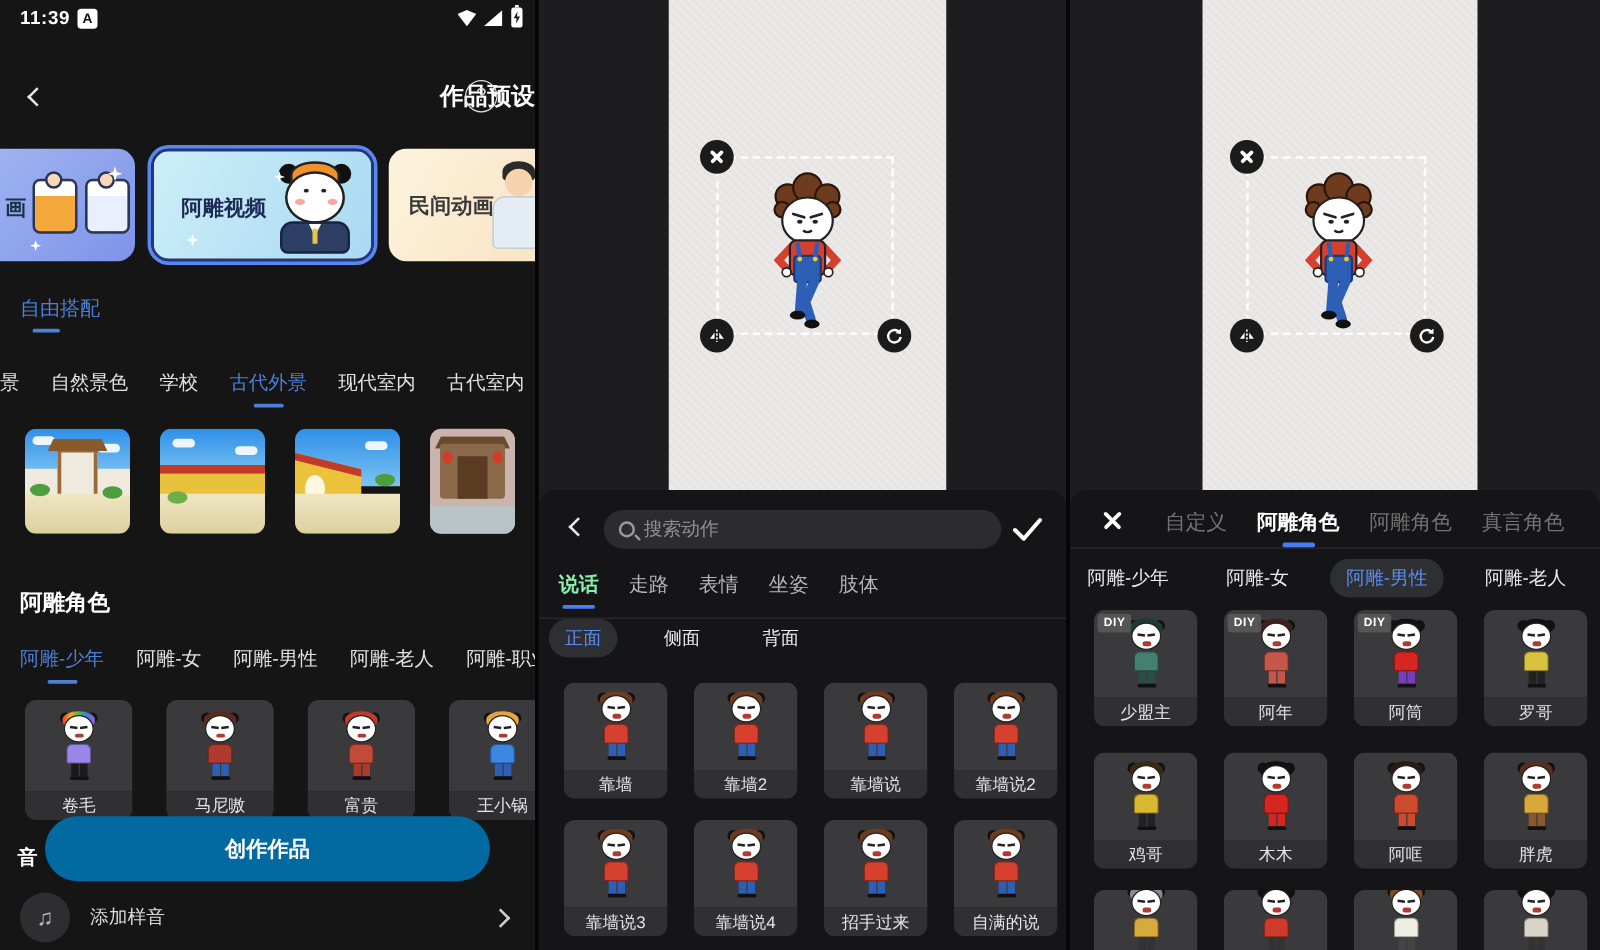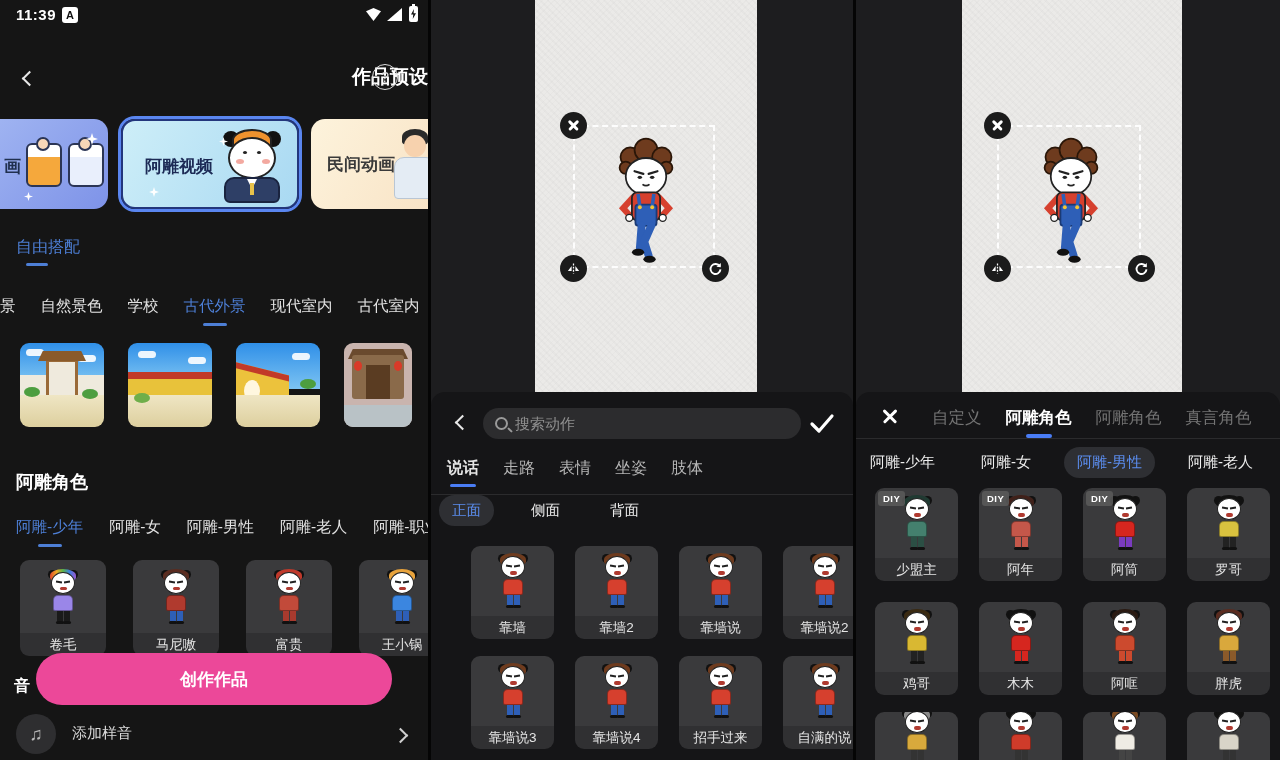--- a/index.html
+++ b/index.html
@@ -141,21 +141,21 @@
   .m-mouth { width:7px; height:3.5px; background:#b03a30; border-radius:2px; left:8px; top:14px; }
   .m-body { position:absolute; top:26px; left:8px; width:20px; height:16px; border-radius:5px 5px 2px 2px;
     border:1px solid rgba(0,0,0,.35); }
   .m-leg { position:absolute; top:42px; width:6px; height:10px; }
   .m-leg.l { left:12px; } .m-leg.r { left:19px; }
   .m-leg::after { content:""; position:absolute; left:-1px; bottom:-3px; width:8px; height:3px;
     background:#111; border-radius:2px; }
 
   
   .music-partial { position:absolute; left:14px; top:676px; color:#fff; font-size:16px; font-weight:bold; z-index:1; }
-  .create-btn { position:absolute; left:36px; top:653px; width:356px; height:52px; background:#ec4899;
+  .create-btn { position:absolute; left:36px; top:653px; width:356px; height:52px; background:#0369a1;
     border:none; border-radius:26px; color:#fff; font-size:17px; font-weight:bold; z-index:2;
     font-family:inherit; }
   .audio-row { position:absolute; left:0; top:712px; width:100%; height:44px; }
   .audio-ic { position:absolute; left:16px; top:2px; width:40px; height:40px; background:#2e2e30;
     border-radius:50%; color:#b8b8b8; font-size:18px; text-align:center; line-height:40px; }
   .audio-label { position:absolute; left:72px; top:12px; color:#dadada; font-size:15px; }
   .audio-chev { position:absolute; right:22px; top:15px; }
   .audio-chev .chev { border-color:#cfcfcf; border-width:2px; }
 
   
@@ -180,29 +180,29 @@
     border-radius:16px; display:flex; align-items:center; padding:0 12px; gap:7px; }
   .mag { width:13px; height:13px; border:2px solid #9a9a9a; border-radius:50%; position:relative; flex:0 0 auto; }
   .mag::after { content:""; position:absolute; left:10px; top:10px; width:6px; height:2px; background:#9a9a9a;
     transform:rotate(45deg); border-radius:1px; }
   .searchpill input { background:transparent; border:none; outline:none; color:#e8e8e8; font-size:15px;
     width:100%; font-family:inherit; }
   .searchpill input::placeholder { color:#8f8f8f; }
   .checkmark { position:absolute; right:18px; top:20px; }
   .cat-tabs { left:16px; top:66px; gap:24px; font-size:16px; }
   .cat-tabs .t { color:#b5b5b5; }
-  .cat-tabs .t.sel { color:#e5e5e5; font-weight:bold; }
+  .cat-tabs .t.sel { color:#86efac; font-weight:bold; }
   .cat-tabs .t.sel::after { content:""; position:absolute; left:50%; transform:translateX(-50%);
     bottom:-8px; width:26px; height:3.5px; background:#4a7df5; border-radius:2px; }
   .divider { position:absolute; left:0; width:100%; height:1px; background:#2b2b2d; }
   .pillrow { position:absolute; display:flex; align-items:center; gap:24px; font-size:14.5px; }
   .pillrow .t { color:#ededed; padding:6px 13px; border-radius:16px; flex:0 0 auto; }
   .pillrow .t.sel { background:#2e2f33; color:#5b8def; }
   .mid-facing { left:8px; top:103px; }
-  .mgrid { left:20px; gap:21px;margin-left:20px; }
+  .mgrid { left:20px; gap:21px; }
   .mgrid .cell { width:83px; } .mgrid .cell-img { height:70px; } .mgrid .cell-label { height:23px; }
   .mgrid-r1 { top:154px; } .mgrid-r2 { top:264px; }
 
   .r-close { position:absolute; left:24px; top:14px; width:20px; height:20px; }
   .r-close .xbar { width:18px; height:2.5px; top:9px; left:1px; }
   .rtop-tabs { left:76px; top:15px; gap:24px; font-size:16.5px; }
   .rtop-tabs .t { color:#737373; }
   .rtop-tabs .t.sel { color:#fff; font-weight:bold; }
   .rtop-tabs .t.sel::after { content:""; position:absolute; left:50%; transform:translateX(-50%);
     bottom:-9px; width:26px; height:4px; background:#4a7df5; border-radius:2px; }

